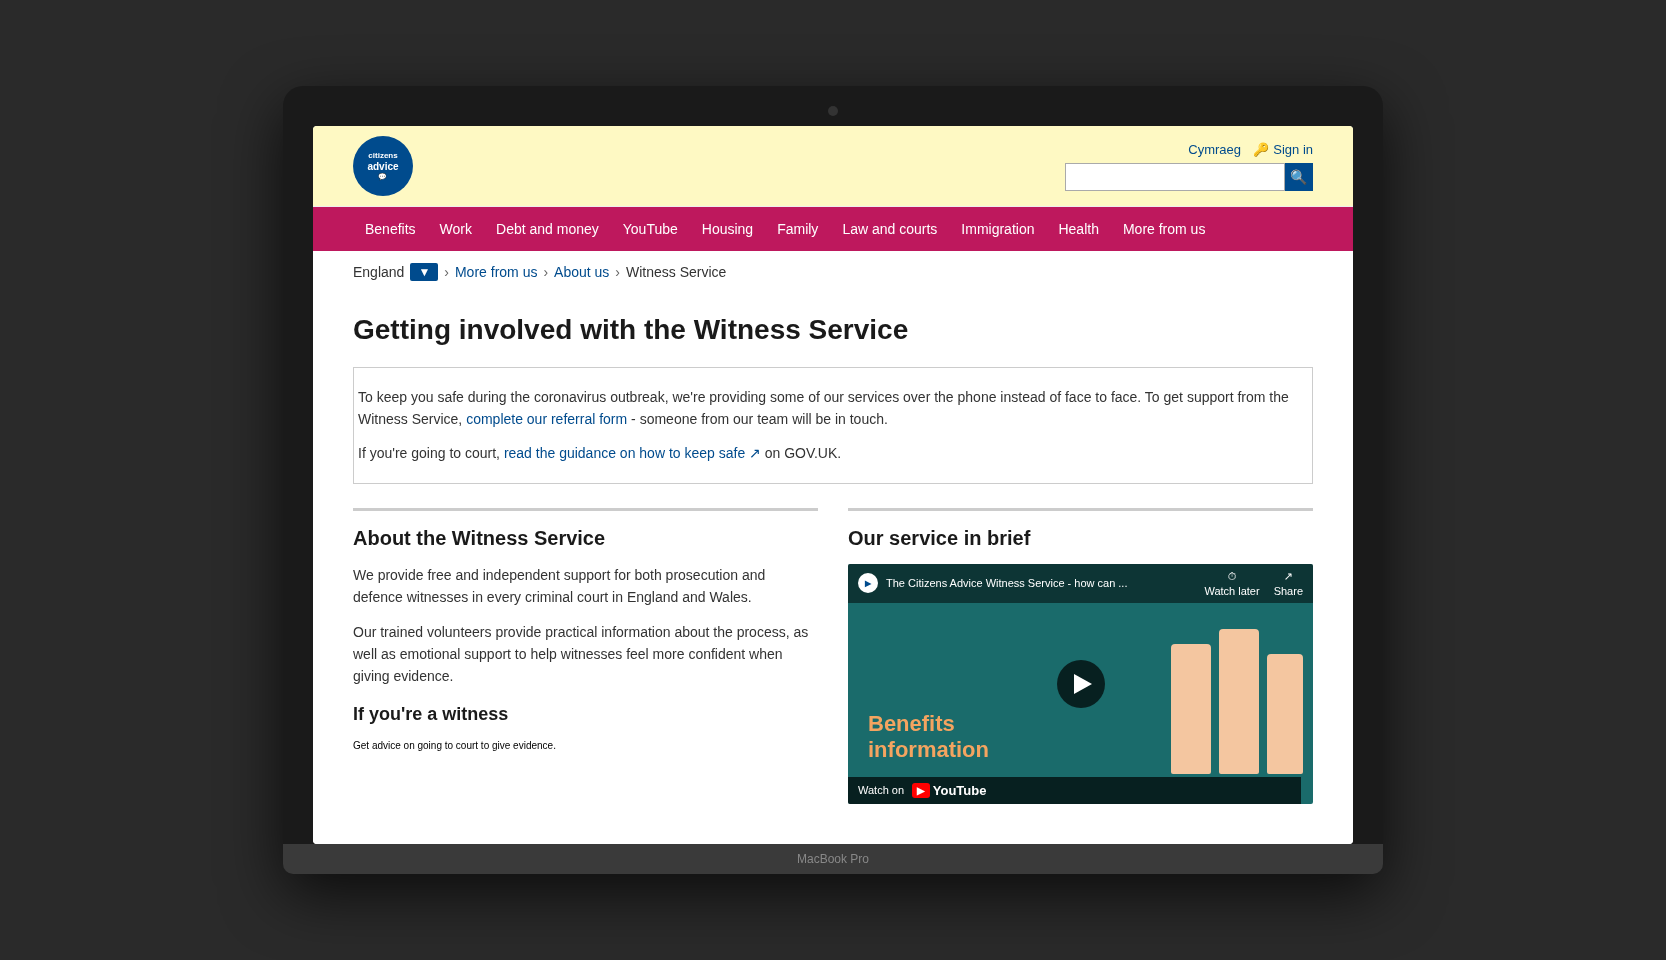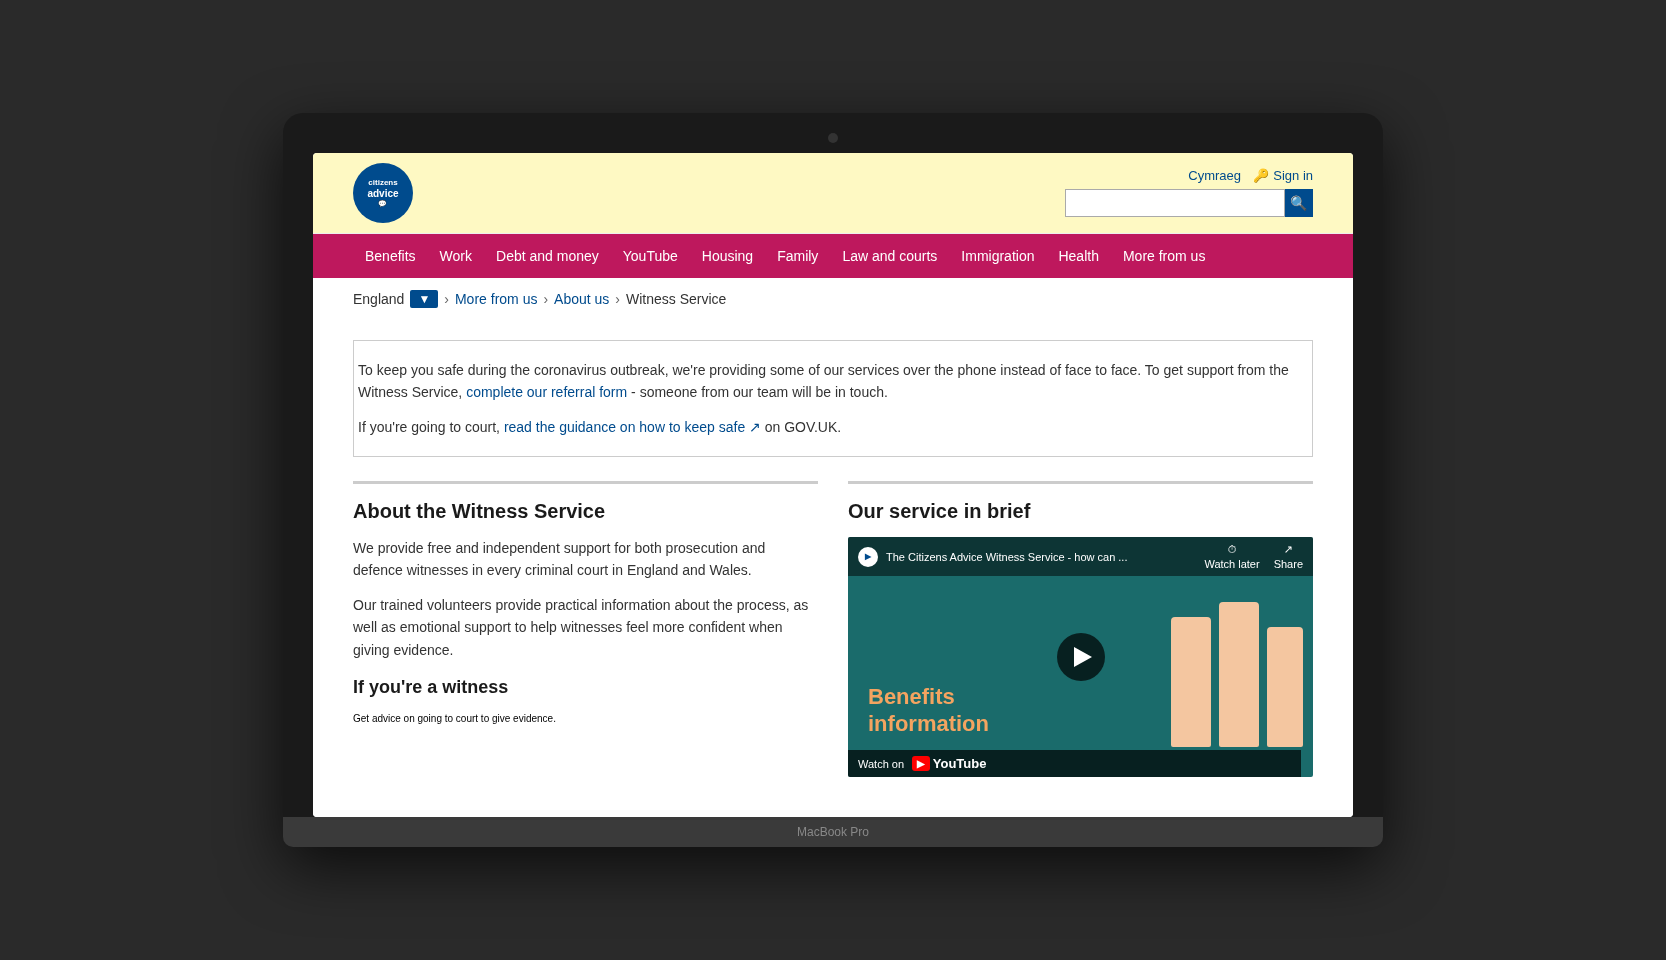--- a/index.html
+++ b/index.html
@@ -470,20 +470,21 @@
       <a class="breadcrumb-link" href="#">More from us</a>
       <span class="breadcrumb-sep">›</span>
       <a class="breadcrumb-link" href="#">About us</a>
       <span class="breadcrumb-sep">›</span>
       <span class="breadcrumb-current">Witness Service</span>
 
     </div>
 
     <div class="main-content">
 
+      <h1 class="page-title">Getting involved with the Witness Service</h1>
 
       <div class="notice-box">
         <p>
           <span>To keep you safe during the coronavirus outbreak, we're providing some of our services over the phone instead of face to face. To get support from the Witness Service,</span>
           <a class="notice-link" href="#">complete our referral form</a>
           <span> - someone from our team will be in touch.</span>
         </p>
         <p class="notice-p2">
           <span>If you're going to court,</span>
           <a class="notice-link" href="#"> <span>read the guidance on how to keep safe</span> ↗</a>

